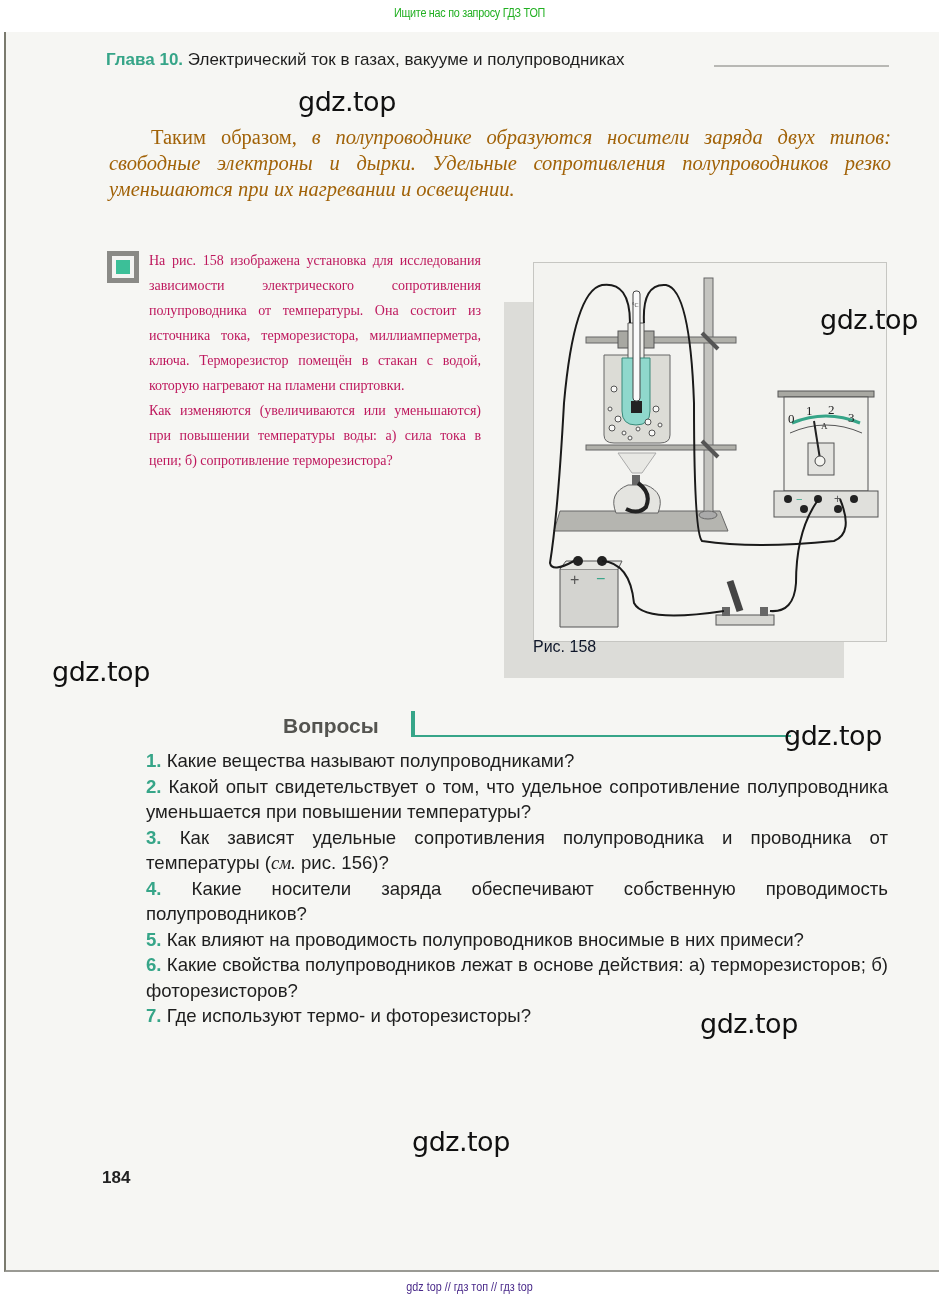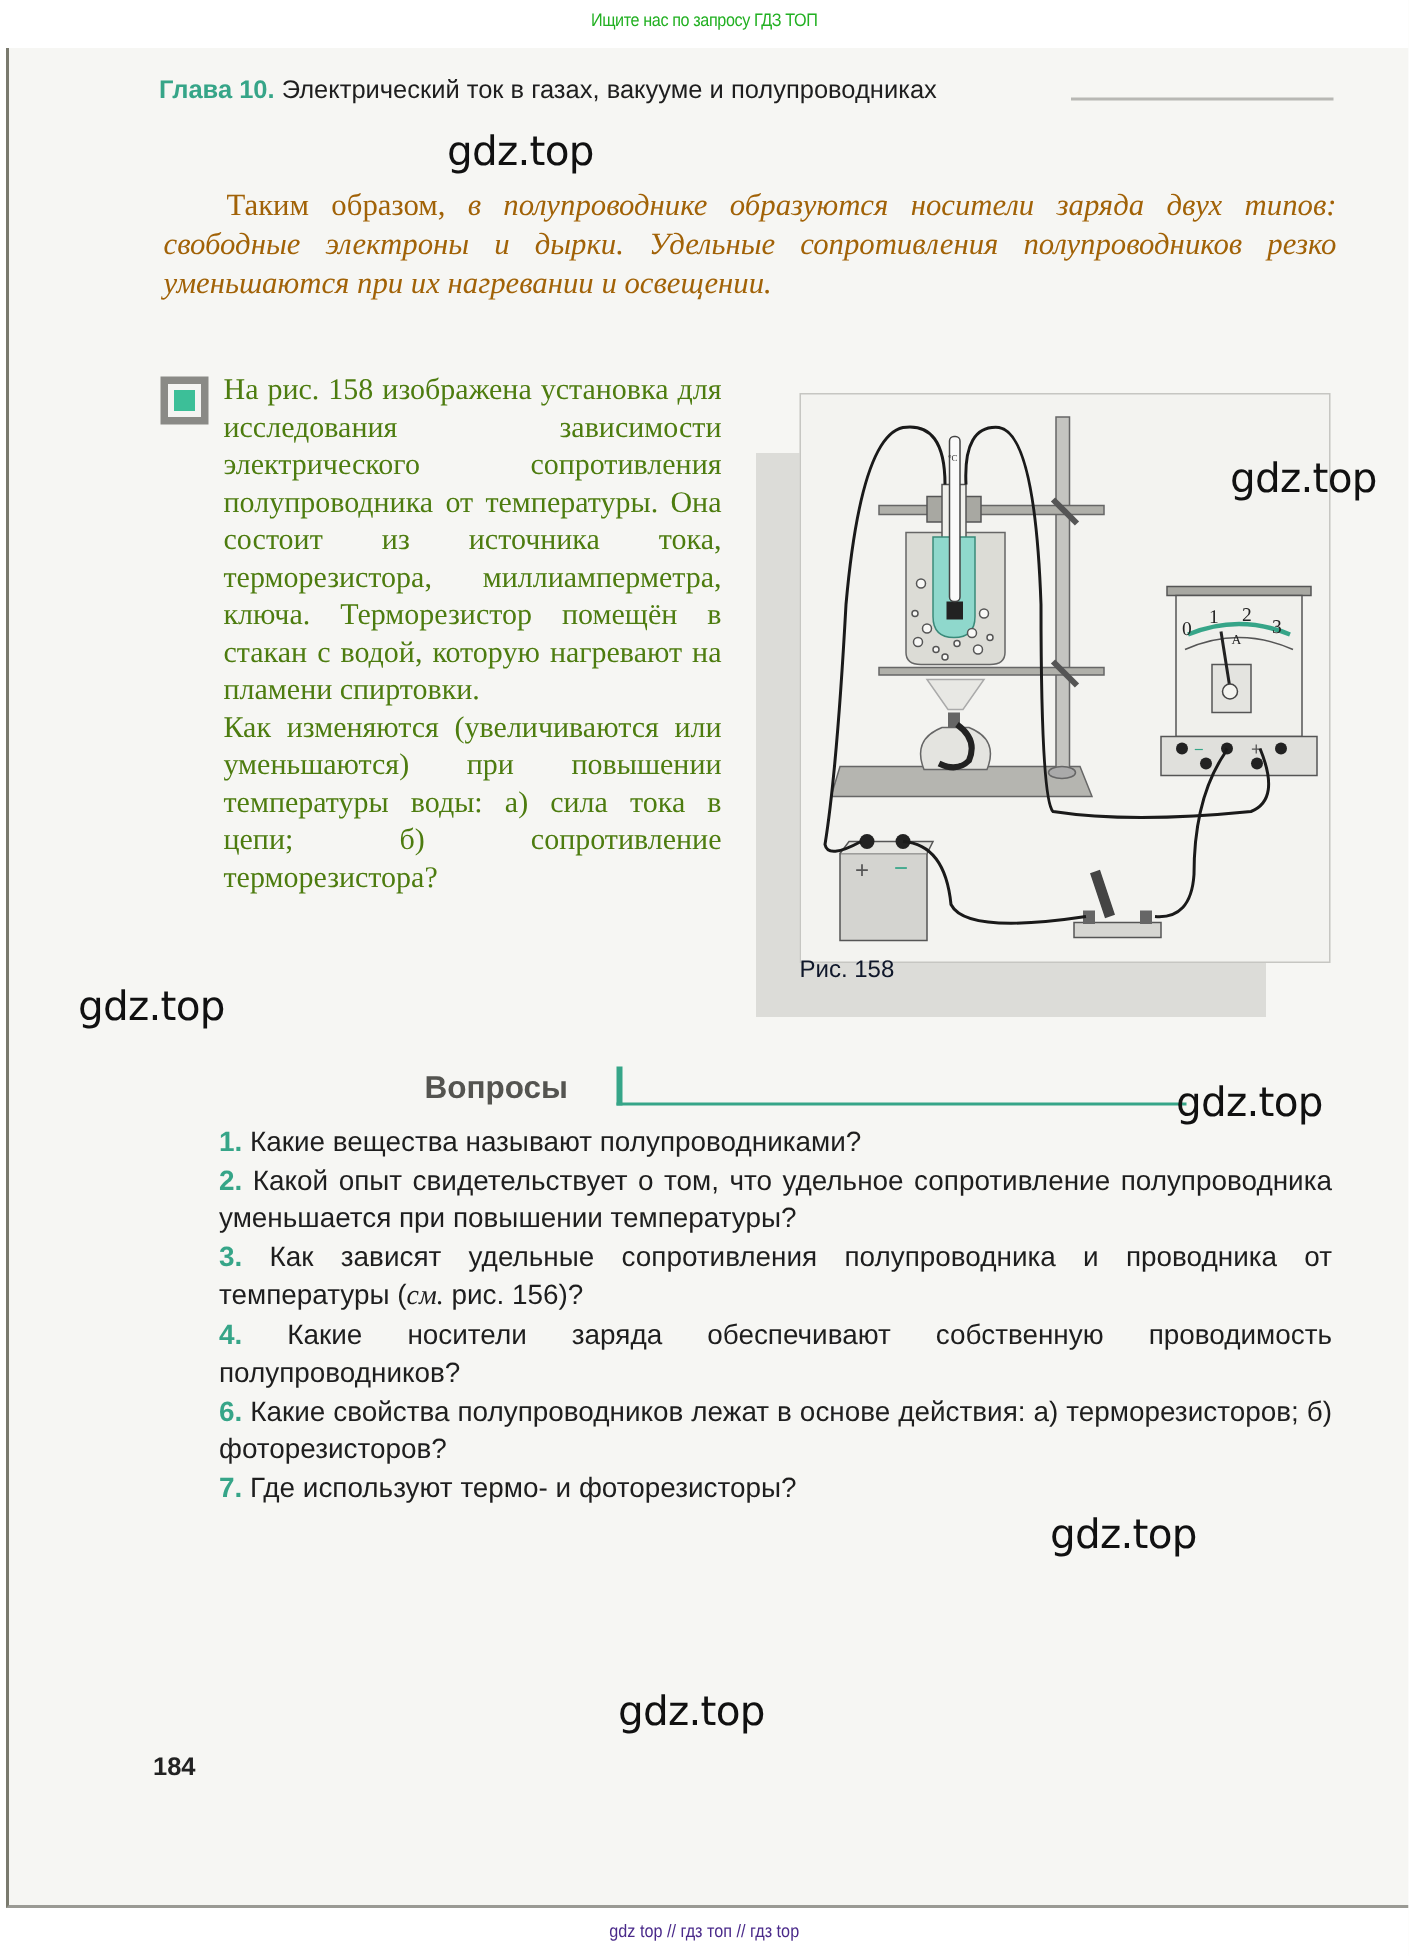--- a/index.html
+++ b/index.html
@@ -49,22 +49,22 @@
 
     .task-icon {
       position: absolute; left: 101px; top: 219px; width: 32px; height: 32px;
       background: #8a8a86; padding: 5px;
     }
     .task-icon .inner { width: 100%; height: 100%; background: #f4f4f2; padding: 4px; }
     .task-icon .core { width: 100%; height: 100%; background: #3cbf98; }
 
     .task-text {
       position: absolute; left: 143px; top: 216px; width: 332px;
-      font-family: "Liberation Serif", serif; font-size: 20px; line-height: 25px;
-      text-align: justify; color: #4d7c0f;
+      font-family: "Liberation Serif", serif; font-size: 14px; line-height: 25px;
+      text-align: justify; color: #be185d;
     }
     .task-text p { text-align-last: left; }
 
     .figure-shadow {
       position: absolute; left: 498px; top: 270px; width: 340px; height: 376px; background: #dcdcd8;
     }
     .figure-box {
       position: absolute; left: 527px; top: 230px; width: 354px; height: 380px;
       background: #f3f3f0; border: 1px solid #c6c6c2;
     }
@@ -227,20 +227,21 @@
   <div class="questions-title">Вопросы</div>
   <div class="questions-bar"></div>
   <div class="questions-rule"></div>
   <div class="watermark" style="left:778px; top:688px;">gdz.top</div>
 
   <ol class="questions">
     <li><span class="qnum">1.</span> <span>Какие вещества называют полупроводниками?</span></li>
     <li><span class="qnum">2.</span> <span>Какой опыт свидетельствует о том, что удельное сопротивление полупроводника уменьшается при повышении температуры?</span></li>
     <li><span class="qnum">3.</span> <span>Как зависят удельные сопротивления полупроводника и проводника от температуры (</span><em>см.</em><span> рис. 156)?</span></li>
     <li><span class="qnum">4.</span> <span>Какие носители заряда обеспечивают собственную проводимость полупроводников?</span></li>
+    <li><span class="qnum">5.</span> <span>Как влияют на проводимость полупроводников вносимые в них примеси?</span></li>
     <li><span class="qnum">6.</span> <span>Какие свойства полупроводников лежат в основе действия: а) терморезисторов; б) фоторезисторов?</span></li>
     <li><span class="qnum">7.</span> <span>Где используют термо- и фоторезисторы?</span></li>
   </ol>
 
   <div class="watermark" style="left:694px; top:976px;">gdz.top</div>
   <div class="watermark" style="left:406px; top:1094px;">gdz.top</div>
 
   <div class="page-number">184</div>
 </div>
 

